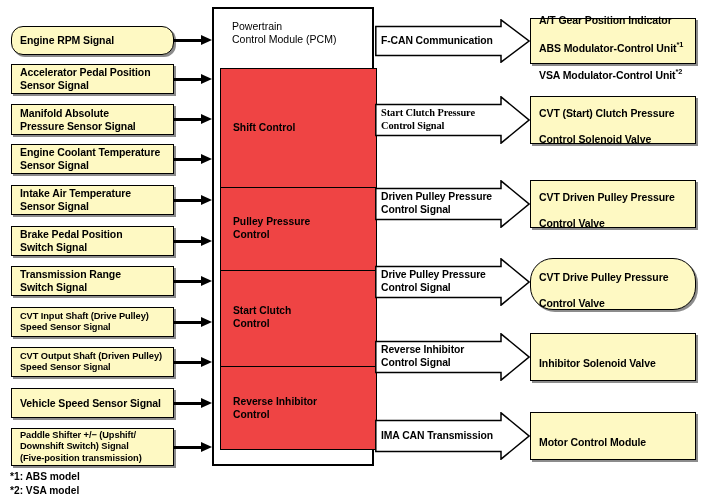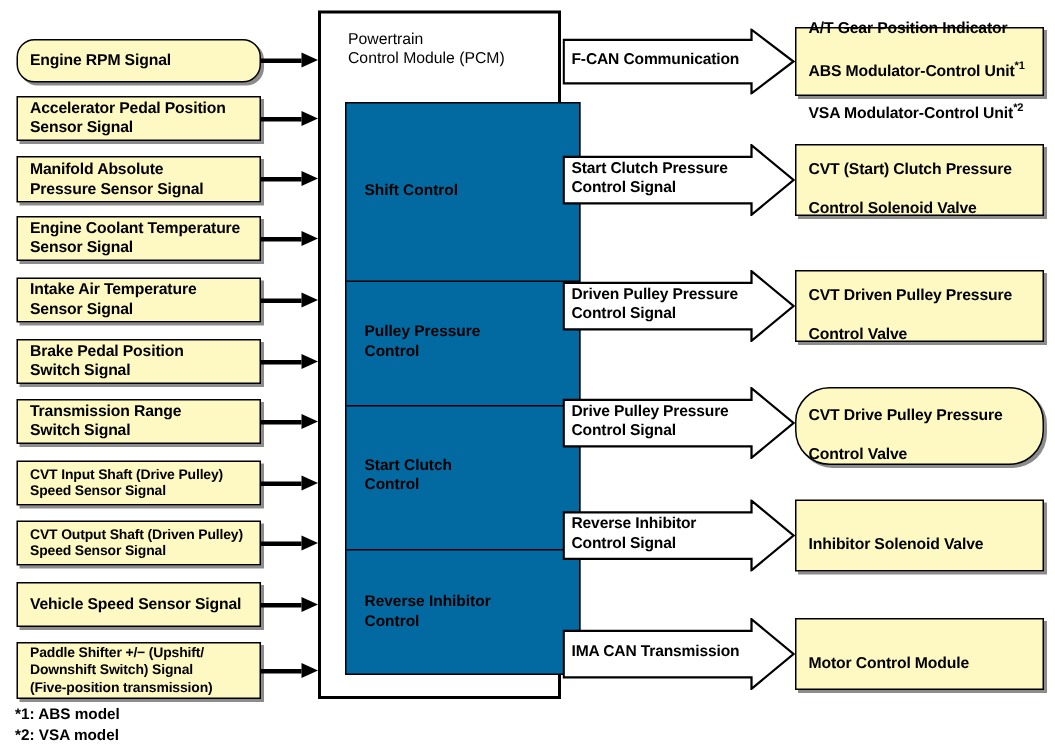--- a/index.html
+++ b/index.html
@@ -40,22 +40,22 @@
   
   #pcm-outer{
     position:absolute;left:212px;top:7px;width:162px;height:459px;
     border:2.5px solid #000;background:#fff;box-sizing:border-box;
   }
   #pcm-title{
     position:absolute;left:232px;top:20px;width:140px;
     font-size:10.5px;font-weight:normal;line-height:1.25;white-space:pre-line;
   }
   #pcm-inner{
-    position:absolute;left:230px;top:68px;width:157px;height:382px;
-    border:1.2px solid #000;background:#0369a1;box-sizing:border-box;
+    position:absolute;left:220px;top:68px;width:157px;height:382px;
+    border:1.2px solid #000;background:#ef4444;box-sizing:border-box;
   }
   .pcm-sec{
     position:absolute;left:0;width:100%;box-sizing:border-box;
     display:flex;align-items:center;
   }
   .pcm-sec .lbl{
     font-size:10.3px;font-weight:bold;line-height:1.25;
     padding-left:12px;white-space:pre-line;
   }
   .divider{position:absolute;left:0;width:100%;height:1.2px;background:#000;}
@@ -211,21 +211,21 @@
     </div>
   </div>
 
   <div class="block-arrow" style="top:19px;height:44px;">
     <svg width="155" height="44" viewBox="0 0 155 44">
       <path d="M0.8 7.5 H126 V0.8 L154 22 L126 43.2 V36.5 H0.8 Z" fill="#fff" stroke="#000" stroke-width="1.5"></path>
     </svg>
     <span class="ba-label">F-CAN Communication</span>
   </div>
 
-  <div class="block-arrow" style="top:96px;height:48px;">
+  <div class="block-arrow" style="top:96px;height:48px;font-family:Liberation Serif, serif;">
     <svg width="155" height="48" viewBox="0 0 155 48">
       <path d="M0.8 8.5 H126 V0.8 L154 24 L126 47.2 V39.5 H0.8 Z" fill="#fff" stroke="#000" stroke-width="1.5"></path>
     </svg>
     <span class="ba-label">Start Clutch Pressure
 Control Signal</span>
   </div>
 
   <div class="block-arrow" style="top:180px;height:48px;">
     <svg width="155" height="48" viewBox="0 0 155 48">
       <path d="M0.8 8.5 H126 V0.8 L154 24 L126 47.2 V39.5 H0.8 Z" fill="#fff" stroke="#000" stroke-width="1.5"></path>

